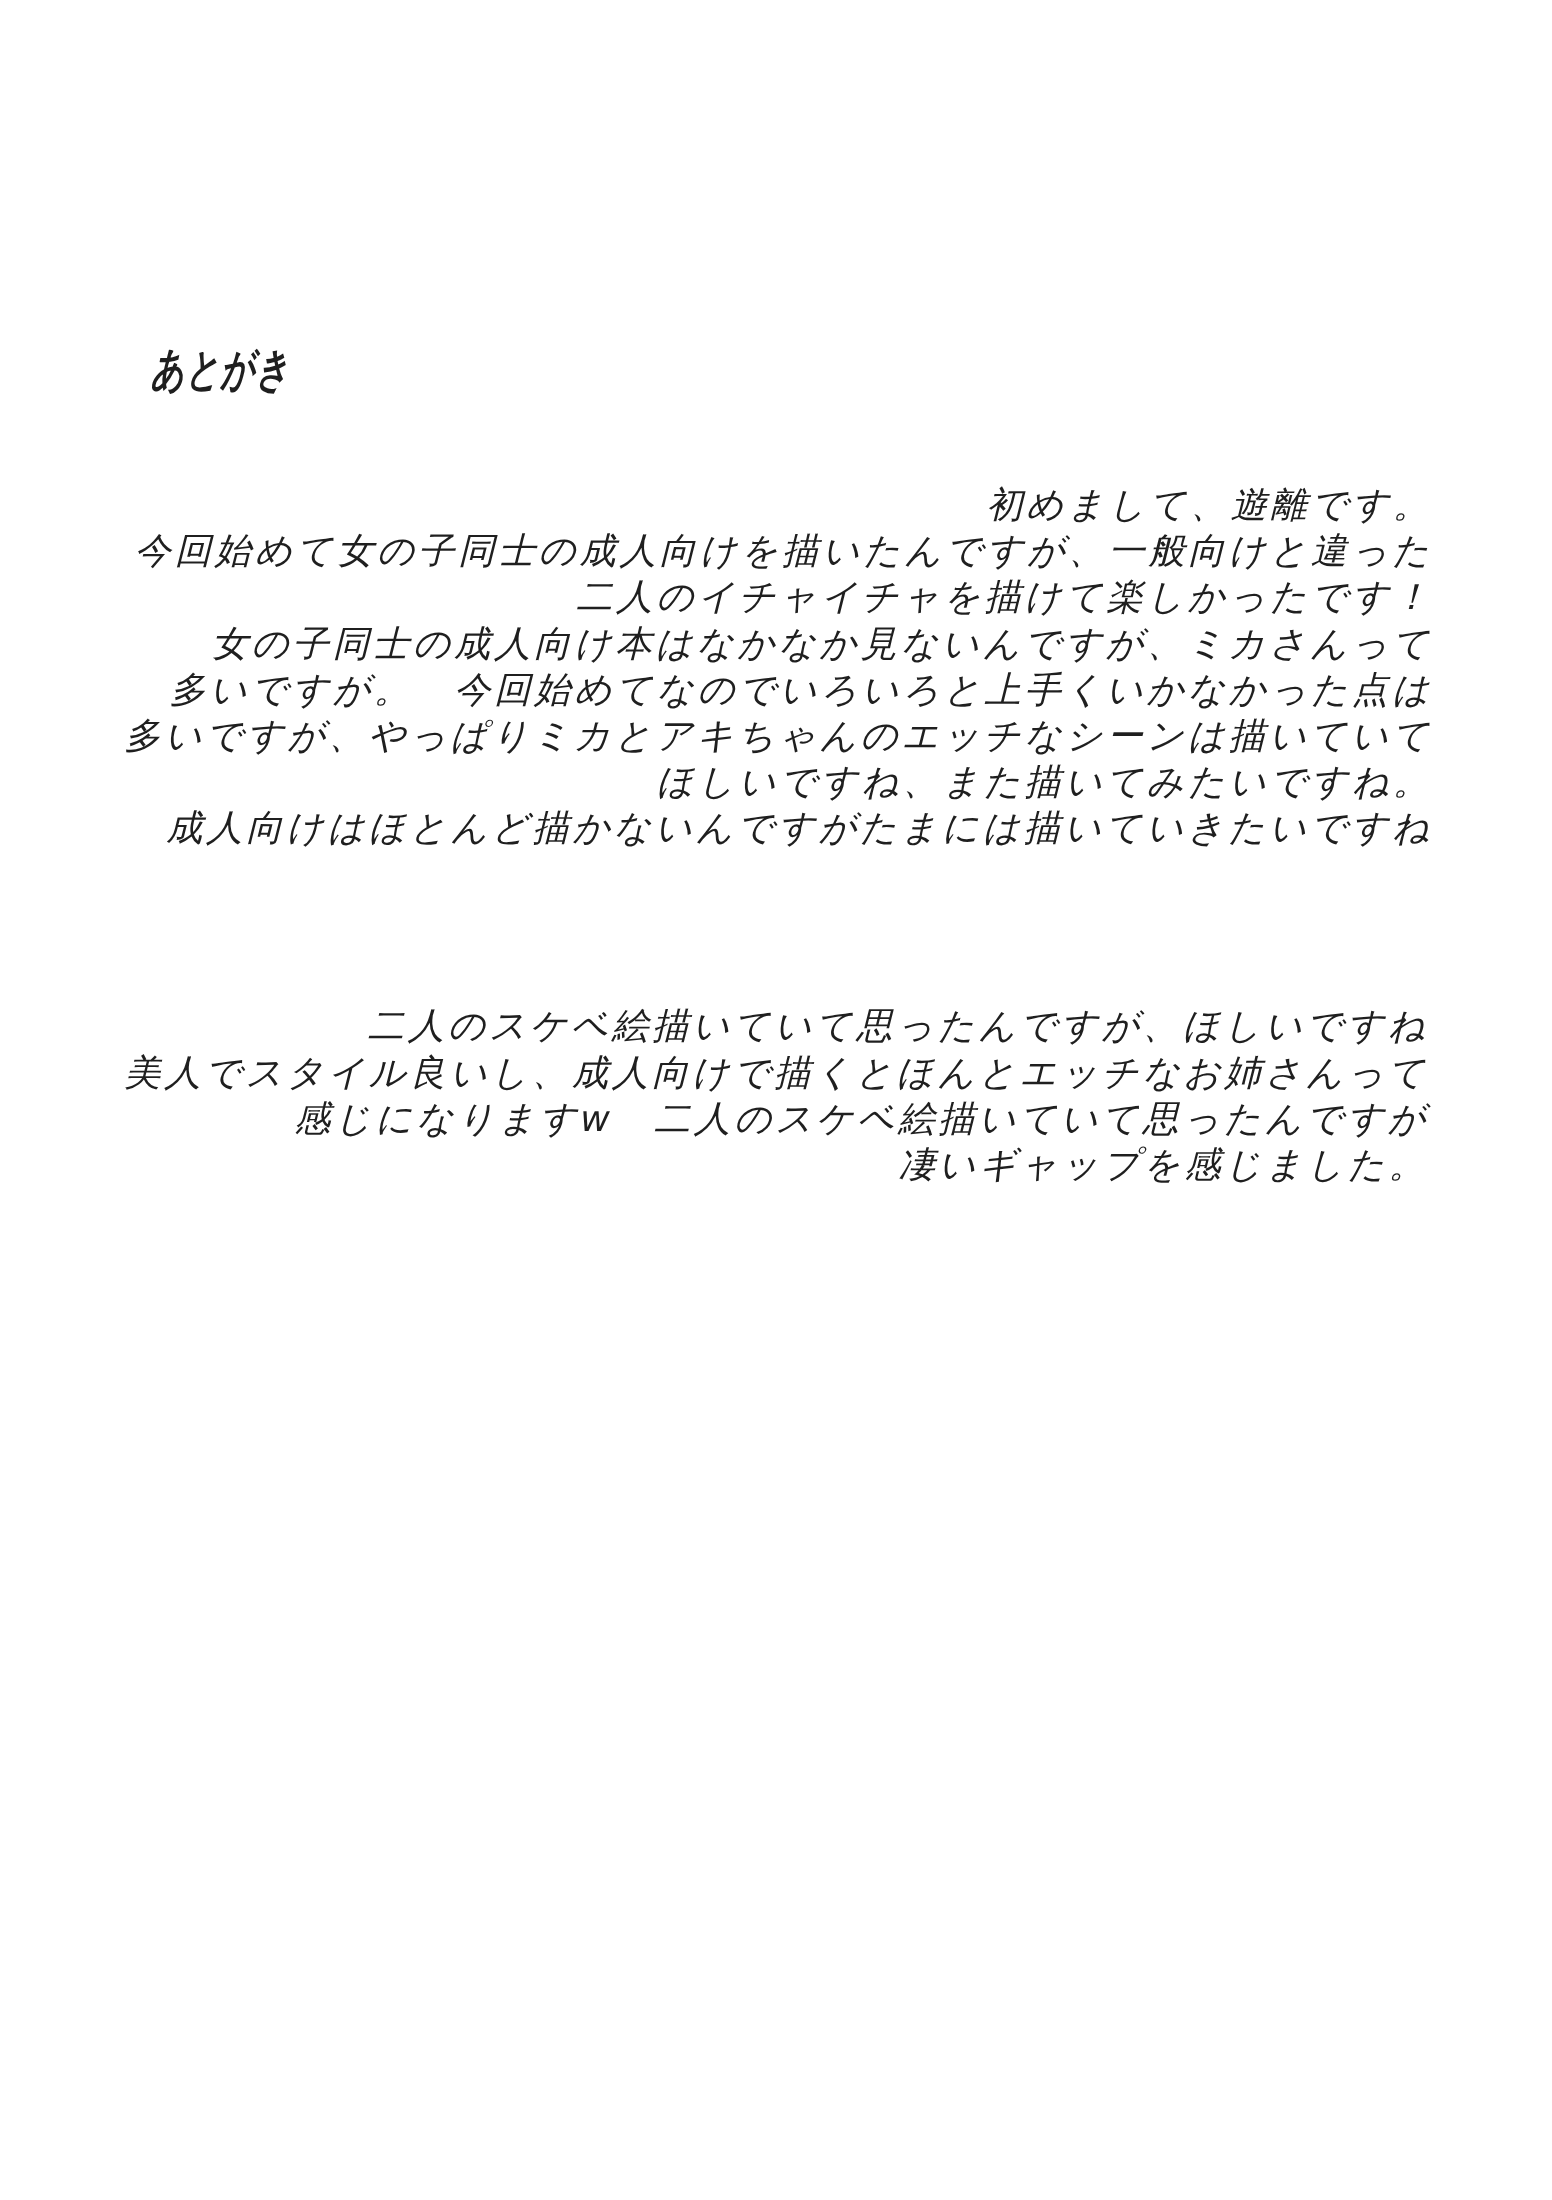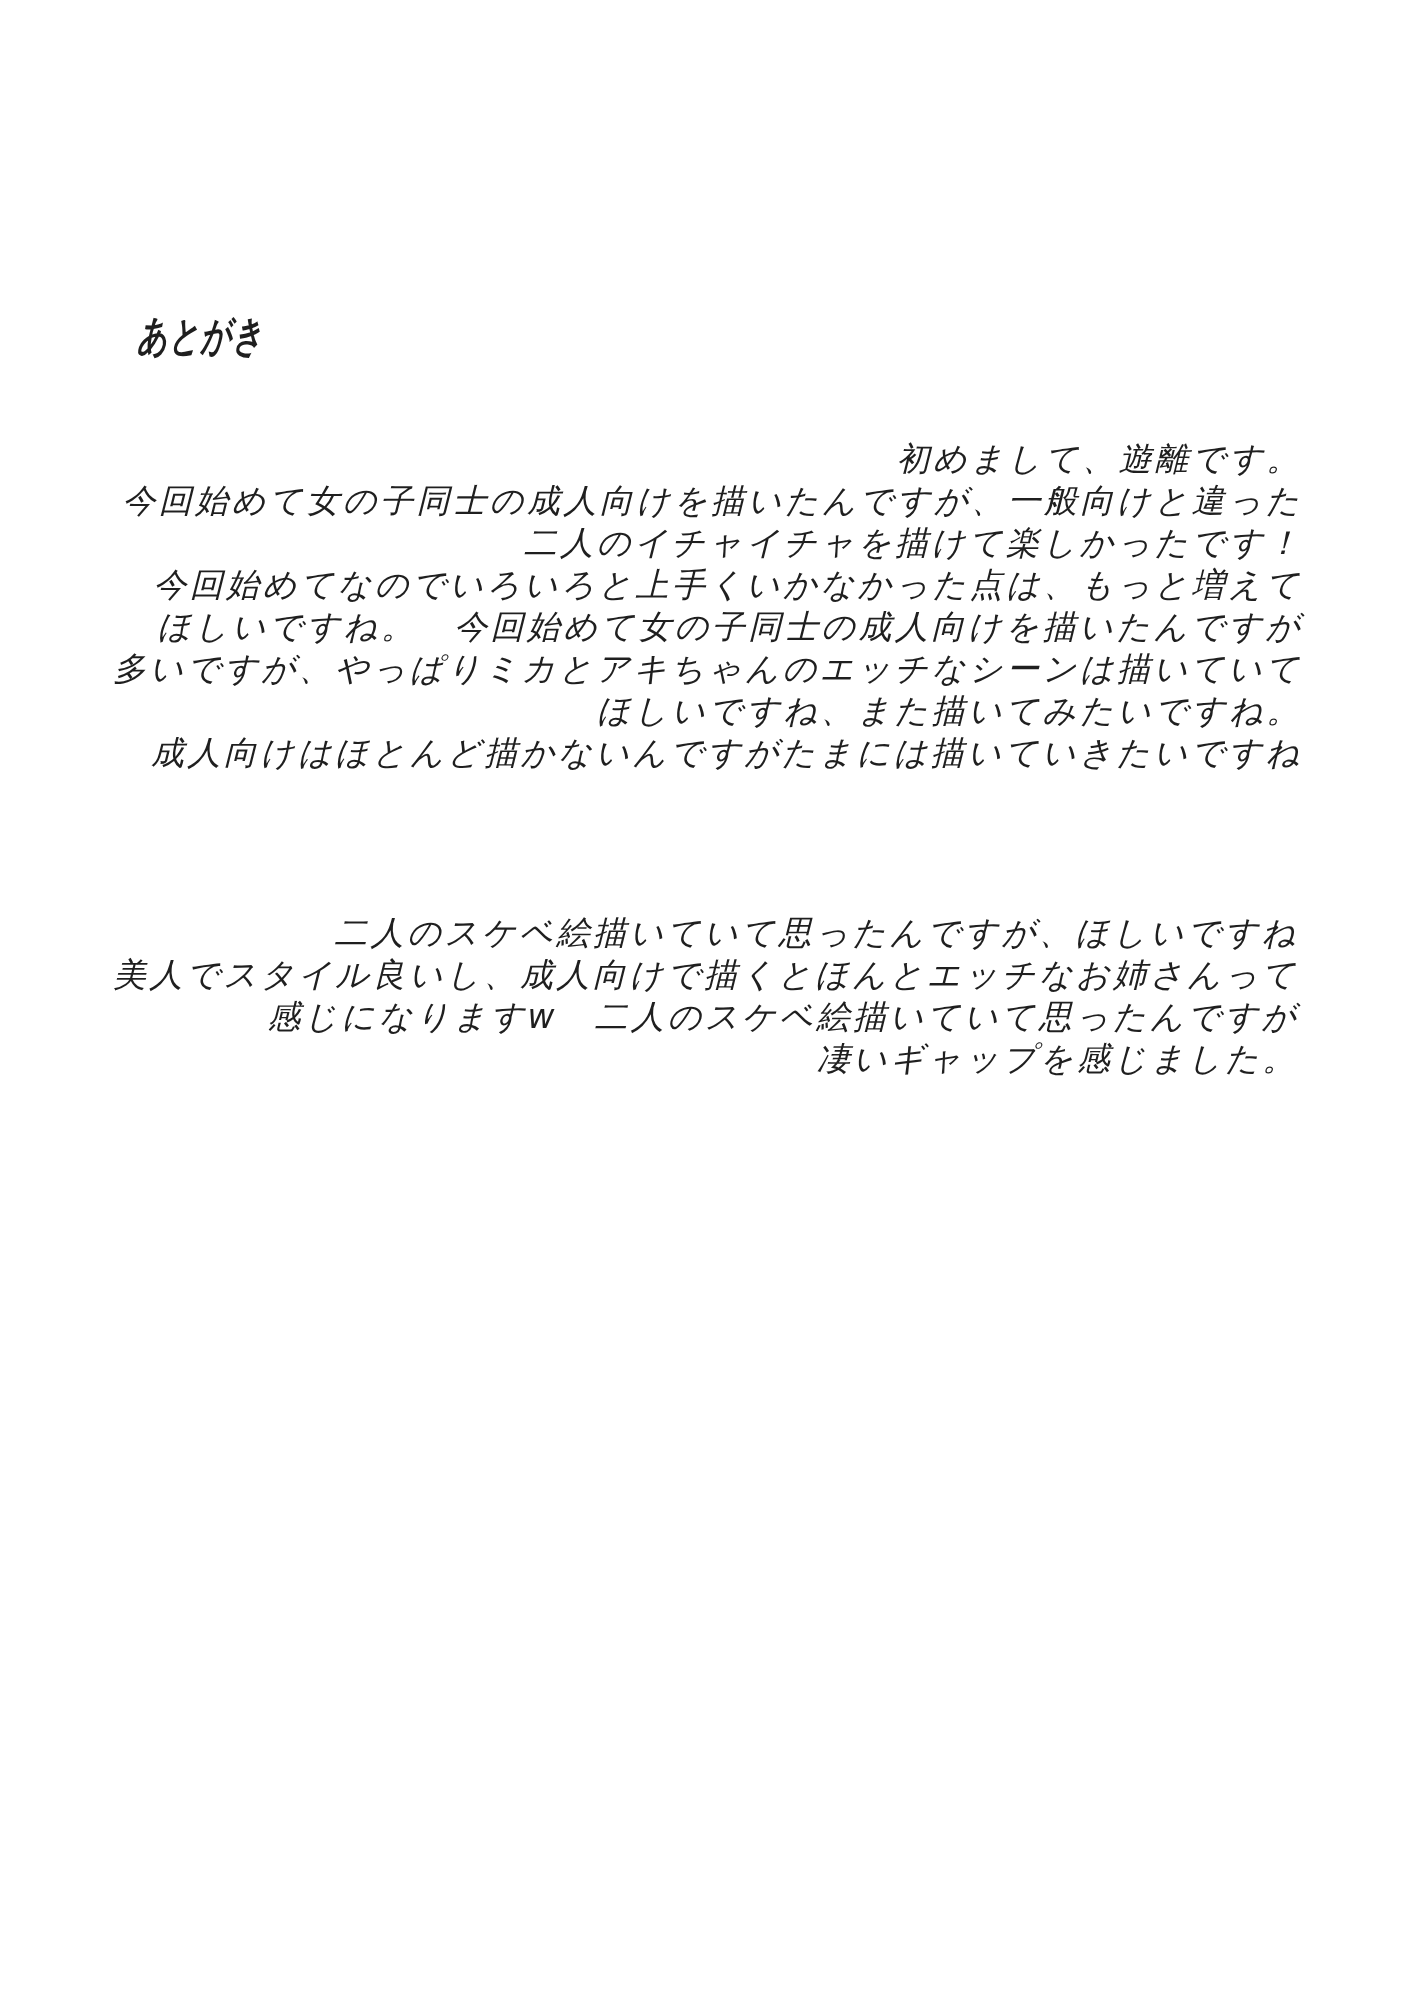--- a/index.html
+++ b/index.html
@@ -53,22 +53,22 @@
 <body>
 
 <div class="page">
 
   <div class="afterword-title">あとがき</div>
 
   <div class="paragraph paragraph-1">
     <div class="text-line">初めまして、遊離です。</div>
     <div class="text-line">今回始めて女の子同士の成人向けを描いたんですが、一般向けと違った</div>
     <div class="text-line">二人のイチャイチャを描けて楽しかったです！</div>
-    <div class="text-line">今回始めてなのでいろいろと上手くいかなかった点は、もっと増えて</div>
-    <div class="text-line">ほしいですね。　今回始めて女の子同士の成人向けを描いたんですが</div>
+    <div class="text-line">女の子同士の成人向け本はなかなか見ないんですが、ミカさんって</div>
+    <div class="text-line">多いですが。　今回始めてなのでいろいろと上手くいかなかった点は</div>
     <div class="text-line">多いですが、やっぱりミカとアキちゃんのエッチなシーンは描いていて</div>
     <div class="text-line">ほしいですね、また描いてみたいですね。</div>
     <div class="text-line">成人向けはほとんど描かないんですがたまには描いていきたいですね</div>
   </div>
 
   <div class="paragraph paragraph-2">
     <div class="text-line">二人のスケベ絵描いていて思ったんですが、ほしいですね</div>
     <div class="text-line">美人でスタイル良いし、成人向けで描くとほんとエッチなお姉さんって</div>
     <div class="text-line">感じになりますw　二人のスケベ絵描いていて思ったんですが</div>
     <div class="text-line">凄いギャップを感じました。</div>

